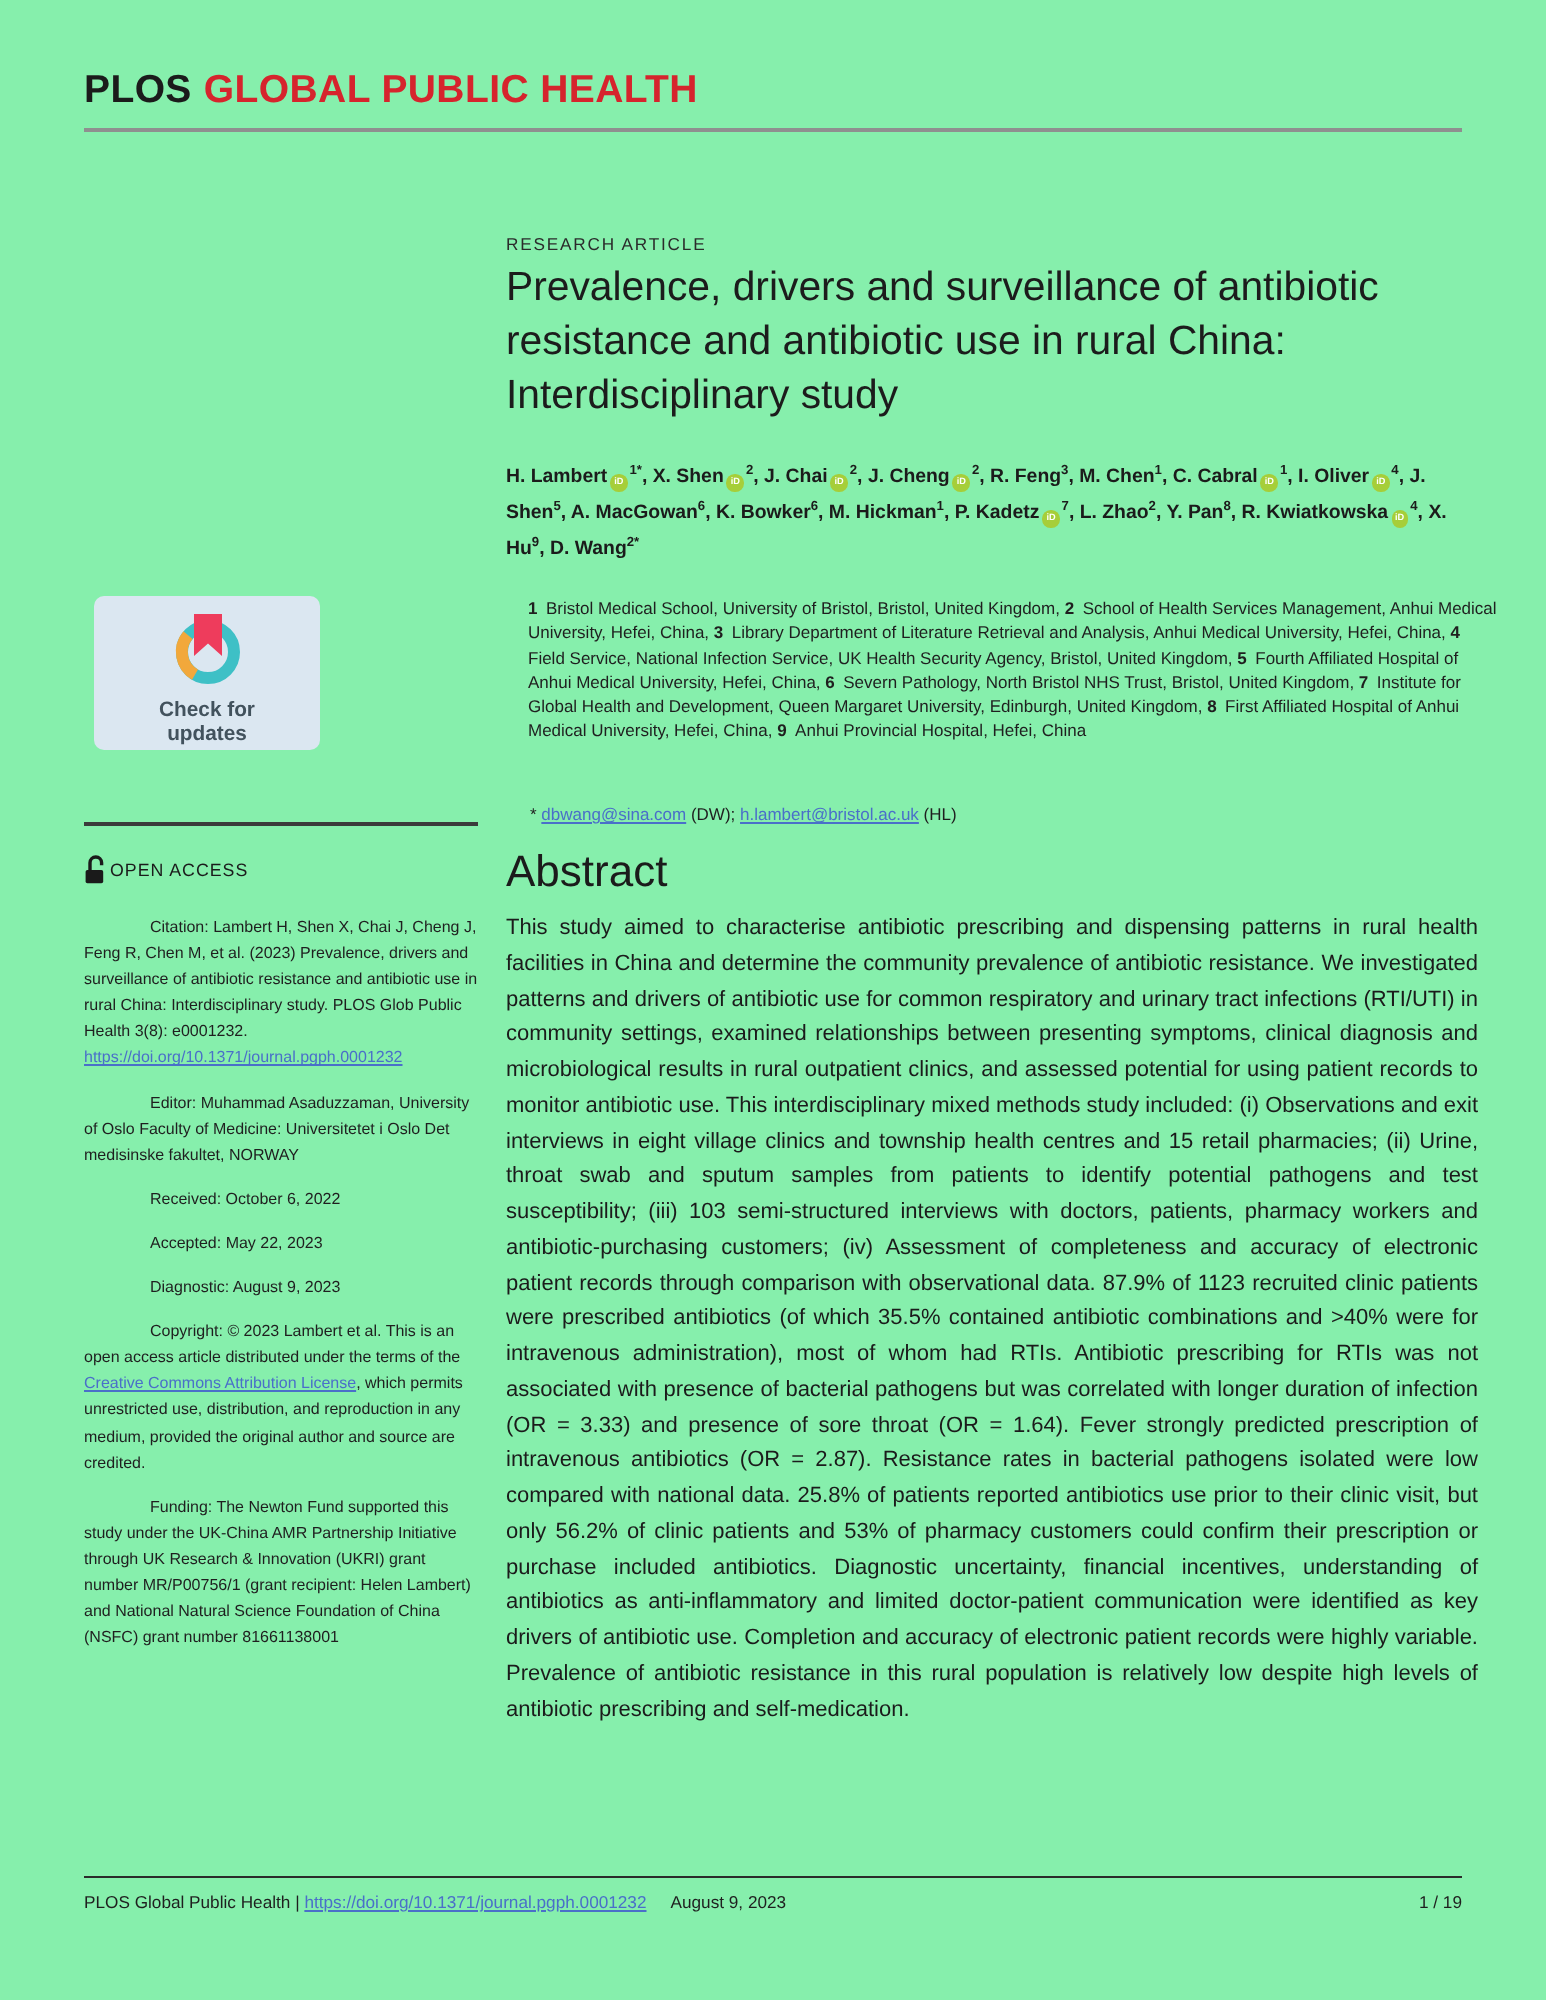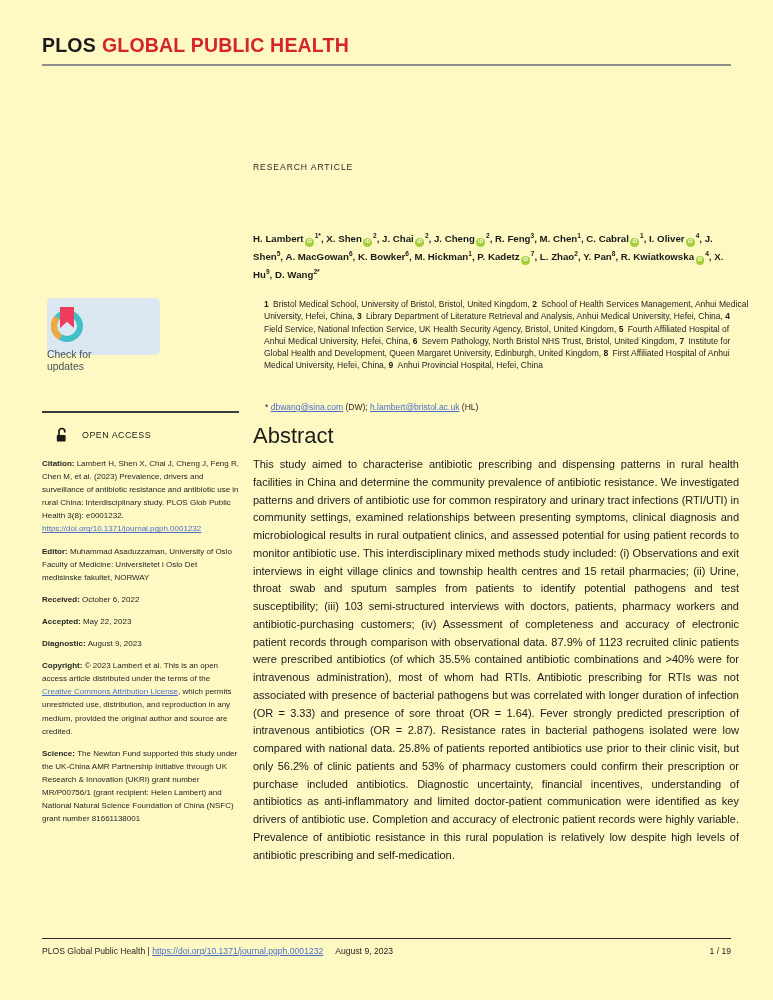--- a/index.html
+++ b/index.html
@@ -1,58 +1,58 @@
 <!DOCTYPE html>
 <html style="--red: #d6242d; --link: #4a6fc9; --orcid: #a6ce39; --badge-bg: #dbe7f1; --badge-text: #42525d; --cm-teal: #3ec0c6; --cm-yellow: #f2a83b; --cm-pink: #ee3c5c;"><head>
 <meta charset="utf-8">
 <style>
   html,body{margin:0;padding:0;background:#ffffff;}
-  .page{position:relative;width:773px;height:1000px;background:#fef9c3;overflow:hidden;
+  .page{position:relative;width:773px;height:1000px;background:#86efac;overflow:hidden;
         font-family:"Liberation Sans","DejaVu Sans",sans-serif;color:#222;}
 
   
   .masthead{position:absolute;left:42px;top:34px;font-size:19.5px;font-weight:bold;letter-spacing:.2px;}
   .masthead .plos{color:#1b1b1b;}
   .masthead .journal{color:var(--red,#d6242d);margin-left:6px;}
   .head-rule{position:absolute;left:42px;top:64px;width:689px;height:2px;background:#8f8f8f;}
 
   
-  .kicker{position:absolute;left:253px;top:117px;font-size:8.6px;letter-spacing:.9px;color:#2b2b2b;margin-top:45px;}
+  .kicker{position:absolute;left:253px;top:117px;font-size:8.6px;letter-spacing:.9px;color:#2b2b2b;}
   .title{position:absolute;left:253px;top:131px;width:482px;font-size:20.4px;line-height:27px;
          font-weight:400;color:#1c1c1c;margin:0;}
   .authors{position:absolute;left:253px;top:229px;width:482px;font-size:9.7px;font-weight:bold;
            line-height:14.6px;color:#1b1b1b;margin:0;}
   .authors sup{font-size:6.6px;font-weight:bold;}
   .orcid{display:inline-block;width:8.6px;height:8.6px;border-radius:50%;background:var(--orcid,#a6ce39);
          color:#fff;font-size:4.6px;font-weight:bold;line-height:8.8px;text-align:center;
          margin:0 1px 0 1.5px;vertical-align:-1px;}
   .affils{position:absolute;left:253px;top:287px;width:486px;font-size:8.5px;line-height:12.3px;
           color:#1f1f1f;margin:11px;}
   .affils b{font-weight:bold;}
   .correspondence{position:absolute;left:253px;top:390px;width:482px;font-size:8.5px;color:#1f1f1f;margin:12px;}
 
   
   .lnk{color:var(--link,#4a6fc9);text-decoration:underline;text-decoration-thickness:.5px;cursor:pointer;}
 
   
-  .badge{position:absolute;left:47px;top:298px;width:113px;height:57px;background:var(--badge-bg,#dbe7f1);
-         border-radius:5px;cursor:pointer;}
+  .badge{position:absolute;left:47px;top:298px;width:113px;height:77px;background:var(--badge-bg,#dbe7f1);
+         border-radius:5px;text-align:center;cursor:pointer;font-weight:bold;}
   .badge svg{margin-top:6px;}
   .badge .cap{font-size:10.4px;line-height:11.5px;color:var(--badge-text,#42525d);margin-top:1px;}
   .cm-ring{stroke:var(--cm-teal,#3ec0c6);fill:none;}
   .cm-arc{stroke:var(--cm-yellow,#f2a83b);fill:none;}
   .cm-bm{fill:var(--cm-pink,#ee3c5c);}
 
   .side-rule{position:absolute;left:42px;top:411px;width:197px;height:1.5px;background:#3b3b3b;}
-  .oa-row{position:absolute;left:56px;top:427px;display:flex;align-items:center;gap:14px;}
+  .oa-row{position:absolute;left:42px;top:427px;display:flex;align-items:center;gap:1px;}
   .oa-row .oa-label{font-size:8.9px;letter-spacing:.5px;color:#1b1b1b;}
 
   .side-entries{position:absolute;left:42px;top:457px;width:197px;font-size:8px;line-height:13.1px;color:#1f1f1f;}
   .side-entries p{margin:0 0 9px 0;}
-  .side-entries .bld{font-weight:bold;}
+  .side-entries .bld{font-weight:normal;margin-left:33px;}
 
   
   .abs-head{position:absolute;left:253px;top:423px;font-size:22px;font-weight:400;color:#1b1b1b;margin:0;}
   .abs-body{position:absolute;left:253px;top:456px;width:486px;font-size:11px;line-height:17.75px;
             text-align:justify;color:#1b1b1b;margin:0;}
 
   
   .foot-rule{position:absolute;left:42px;top:938px;width:689px;height:1px;background:#2b2b2b;}
   .footer-left{position:absolute;left:42px;top:946px;font-size:8.6px;color:#1f1f1f;}
   .footer-date{margin-left:12px;}
@@ -74,40 +74,41 @@
       <path class="cm-arc" d="M 13.5 33.3 A 13 13 0 0 1 10 13.6" stroke-width="6"></path>
       <path class="cm-bm" d="M13 3 h14 v21 l-7 -6.2 l-7 6.2 z"></path>
     </svg>
     <div class="cap">
       <div>Check for</div>
       <div>updates</div>
     </div>
   </div>
 
   <div class="kicker">RESEARCH ARTICLE</div>
+  <h1 class="title">Prevalence, drivers and surveillance of antibiotic resistance and antibiotic use in rural China: Interdisciplinary study</h1>
   <p class="authors"><span>H. Lambert<span class="orcid">iD</span><sup>1*</sup>, </span><span>X. Shen<span class="orcid">iD</span><sup>2</sup>, </span><span>J. Chai<span class="orcid">iD</span><sup>2</sup>, </span><span>J. Cheng<span class="orcid">iD</span><sup>2</sup>, </span><span>R. Feng<sup>3</sup>, </span><span>M. Chen<sup>1</sup>, </span><span>C. Cabral<span class="orcid">iD</span><sup>1</sup>, </span><span>I. Oliver<span class="orcid">iD</span><sup>4</sup>, </span><span>J. Shen<sup>5</sup>, </span><span>A. MacGowan<sup>6</sup>, </span><span>K. Bowker<sup>6</sup>, </span><span>M. Hickman<sup>1</sup>, </span><span>P. Kadetz<span class="orcid">iD</span><sup>7</sup>, </span><span>L. Zhao<sup>2</sup>, </span><span>Y. Pan<sup>8</sup>, </span><span>R. Kwiatkowska<span class="orcid">iD</span><sup>4</sup>, </span><span>X. Hu<sup>9</sup>, </span><span>D. Wang<sup>2*</sup></span></p>
   <p class="affils"><b>1</b> Bristol Medical School, University of Bristol, Bristol, United Kingdom, <b>2</b> School of Health Services Management, Anhui Medical University, Hefei, China, <b>3</b> Library Department of Literature Retrieval and Analysis, Anhui Medical University, Hefei, China, <b>4</b> Field Service, National Infection Service, UK Health Security Agency, Bristol, United Kingdom, <b>5</b> Fourth Affiliated Hospital of Anhui Medical University, Hefei, China, <b>6</b> Severn Pathology, North Bristol NHS Trust, Bristol, United Kingdom, <b>7</b> Institute for Global Health and Development, Queen Margaret University, Edinburgh, United Kingdom, <b>8</b> First Affiliated Hospital of Anhui Medical University, Hefei, China, <b>9</b> Anhui Provincial Hospital, Hefei, China</p>
   <p class="correspondence"><span>* </span><a class="lnk" href="#">dbwang@sina.com</a><span> (DW); </span><a class="lnk" href="#">h.lambert@bristol.ac.uk</a><span> (HL)</span></p>
 
   <div class="side-rule"></div>
   <div class="oa-row">
     <svg width="12" height="15" viewBox="0 0 12 15">
       <path d="M3 8 V4.4 A2.9 2.9 0 0 1 8.8 4.4 V5.6" fill="none" stroke="#1a1a1a" stroke-width="1.7"></path>
       <rect x="0.8" y="8" width="8.8" height="6.6" rx="0.9" fill="#1a1a1a"></rect>
     </svg>
     <span class="oa-label">OPEN ACCESS</span>
   </div>
   <div class="side-entries">
       <p><span class="bld">Citation: </span><span>Lambert H, Shen X, Chai J, Cheng J, Feng R, Chen M, et al. (2023) Prevalence, drivers and surveillance of antibiotic resistance and antibiotic use in rural China: Interdisciplinary study. PLOS Glob Public Health 3(8): e0001232. </span><a class="lnk" href="#">https://doi.org/10.1371/journal.pgph.0001232</a></p>
       <p><span class="bld">Editor: </span><span>Muhammad Asaduzzaman, University of Oslo Faculty of Medicine: Universitetet i Oslo Det medisinske fakultet, NORWAY</span></p>
       <p><span class="bld">Received: </span><span>October 6, 2022</span></p>
       <p><span class="bld">Accepted: </span><span>May 22, 2023</span></p>
       <p><span class="bld">Diagnostic: </span><span>August 9, 2023</span></p>
       <p><span class="bld">Copyright: </span><span>© 2023 Lambert et al. This is an open access article distributed under the terms of the </span><a class="lnk" href="#">Creative Commons Attribution License</a><span>, which permits unrestricted use, distribution, and reproduction in any medium, provided the original author and source are credited.</span></p>
-      <p><span class="bld">Science: </span><span>The Newton Fund supported this study under the UK-China AMR Partnership Initiative through UK Research &amp; Innovation (UKRI) grant number MR/P00756/1 (grant recipient: Helen Lambert) and National Natural Science Foundation of China (NSFC) grant number 81661138001</span></p>
+      <p><span class="bld">Funding: </span><span>The Newton Fund supported this study under the UK-China AMR Partnership Initiative through UK Research &amp; Innovation (UKRI) grant number MR/P00756/1 (grant recipient: Helen Lambert) and National Natural Science Foundation of China (NSFC) grant number 81661138001</span></p>
     </div>
 
   <h2 class="abs-head">Abstract</h2>
   <p class="abs-body">This study aimed to characterise antibiotic prescribing and dispensing patterns in rural health facilities in China and determine the community prevalence of antibiotic resistance. We investigated patterns and drivers of antibiotic use for common respiratory and urinary tract infections (RTI/UTI) in community settings, examined relationships between presenting symptoms, clinical diagnosis and microbiological results in rural outpatient clinics, and assessed potential for using patient records to monitor antibiotic use. This interdisciplinary mixed methods study included: (i) Observations and exit interviews in eight village clinics and township health centres and 15 retail pharmacies; (ii) Urine, throat swab and sputum samples from patients to identify potential pathogens and test susceptibility; (iii) 103 semi-structured interviews with doctors, patients, pharmacy workers and antibiotic-purchasing customers; (iv) Assessment of completeness and accuracy of electronic patient records through comparison with observational data. 87.9% of 1123 recruited clinic patients were prescribed antibiotics (of which 35.5% contained antibiotic combinations and &gt;40% were for intravenous administration), most of whom had RTIs. Antibiotic prescribing for RTIs was not associated with presence of bacterial pathogens but was correlated with longer duration of infection (OR = 3.33) and presence of sore throat (OR = 1.64). Fever strongly predicted prescription of intravenous antibiotics (OR = 2.87). Resistance rates in bacterial pathogens isolated were low compared with national data. 25.8% of patients reported antibiotics use prior to their clinic visit, but only 56.2% of clinic patients and 53% of pharmacy customers could confirm their prescription or purchase included antibiotics. Diagnostic uncertainty, financial incentives, understanding of antibiotics as anti-inflammatory and limited doctor-patient communication were identified as key drivers of antibiotic use. Completion and accuracy of electronic patient records were highly variable. Prevalence of antibiotic resistance in this rural population is relatively low despite high levels of antibiotic prescribing and self-medication.</p>
 
   <div class="foot-rule"></div>
   <div class="footer-left">
     <span><span>PLOS Global Public Health | </span><a class="lnk" href="#">https://doi.org/10.1371/journal.pgph.0001232</a></span><span class="footer-date">August 9, 2023</span>
   </div>
   <div class="footer-page">1 / 19</div>

